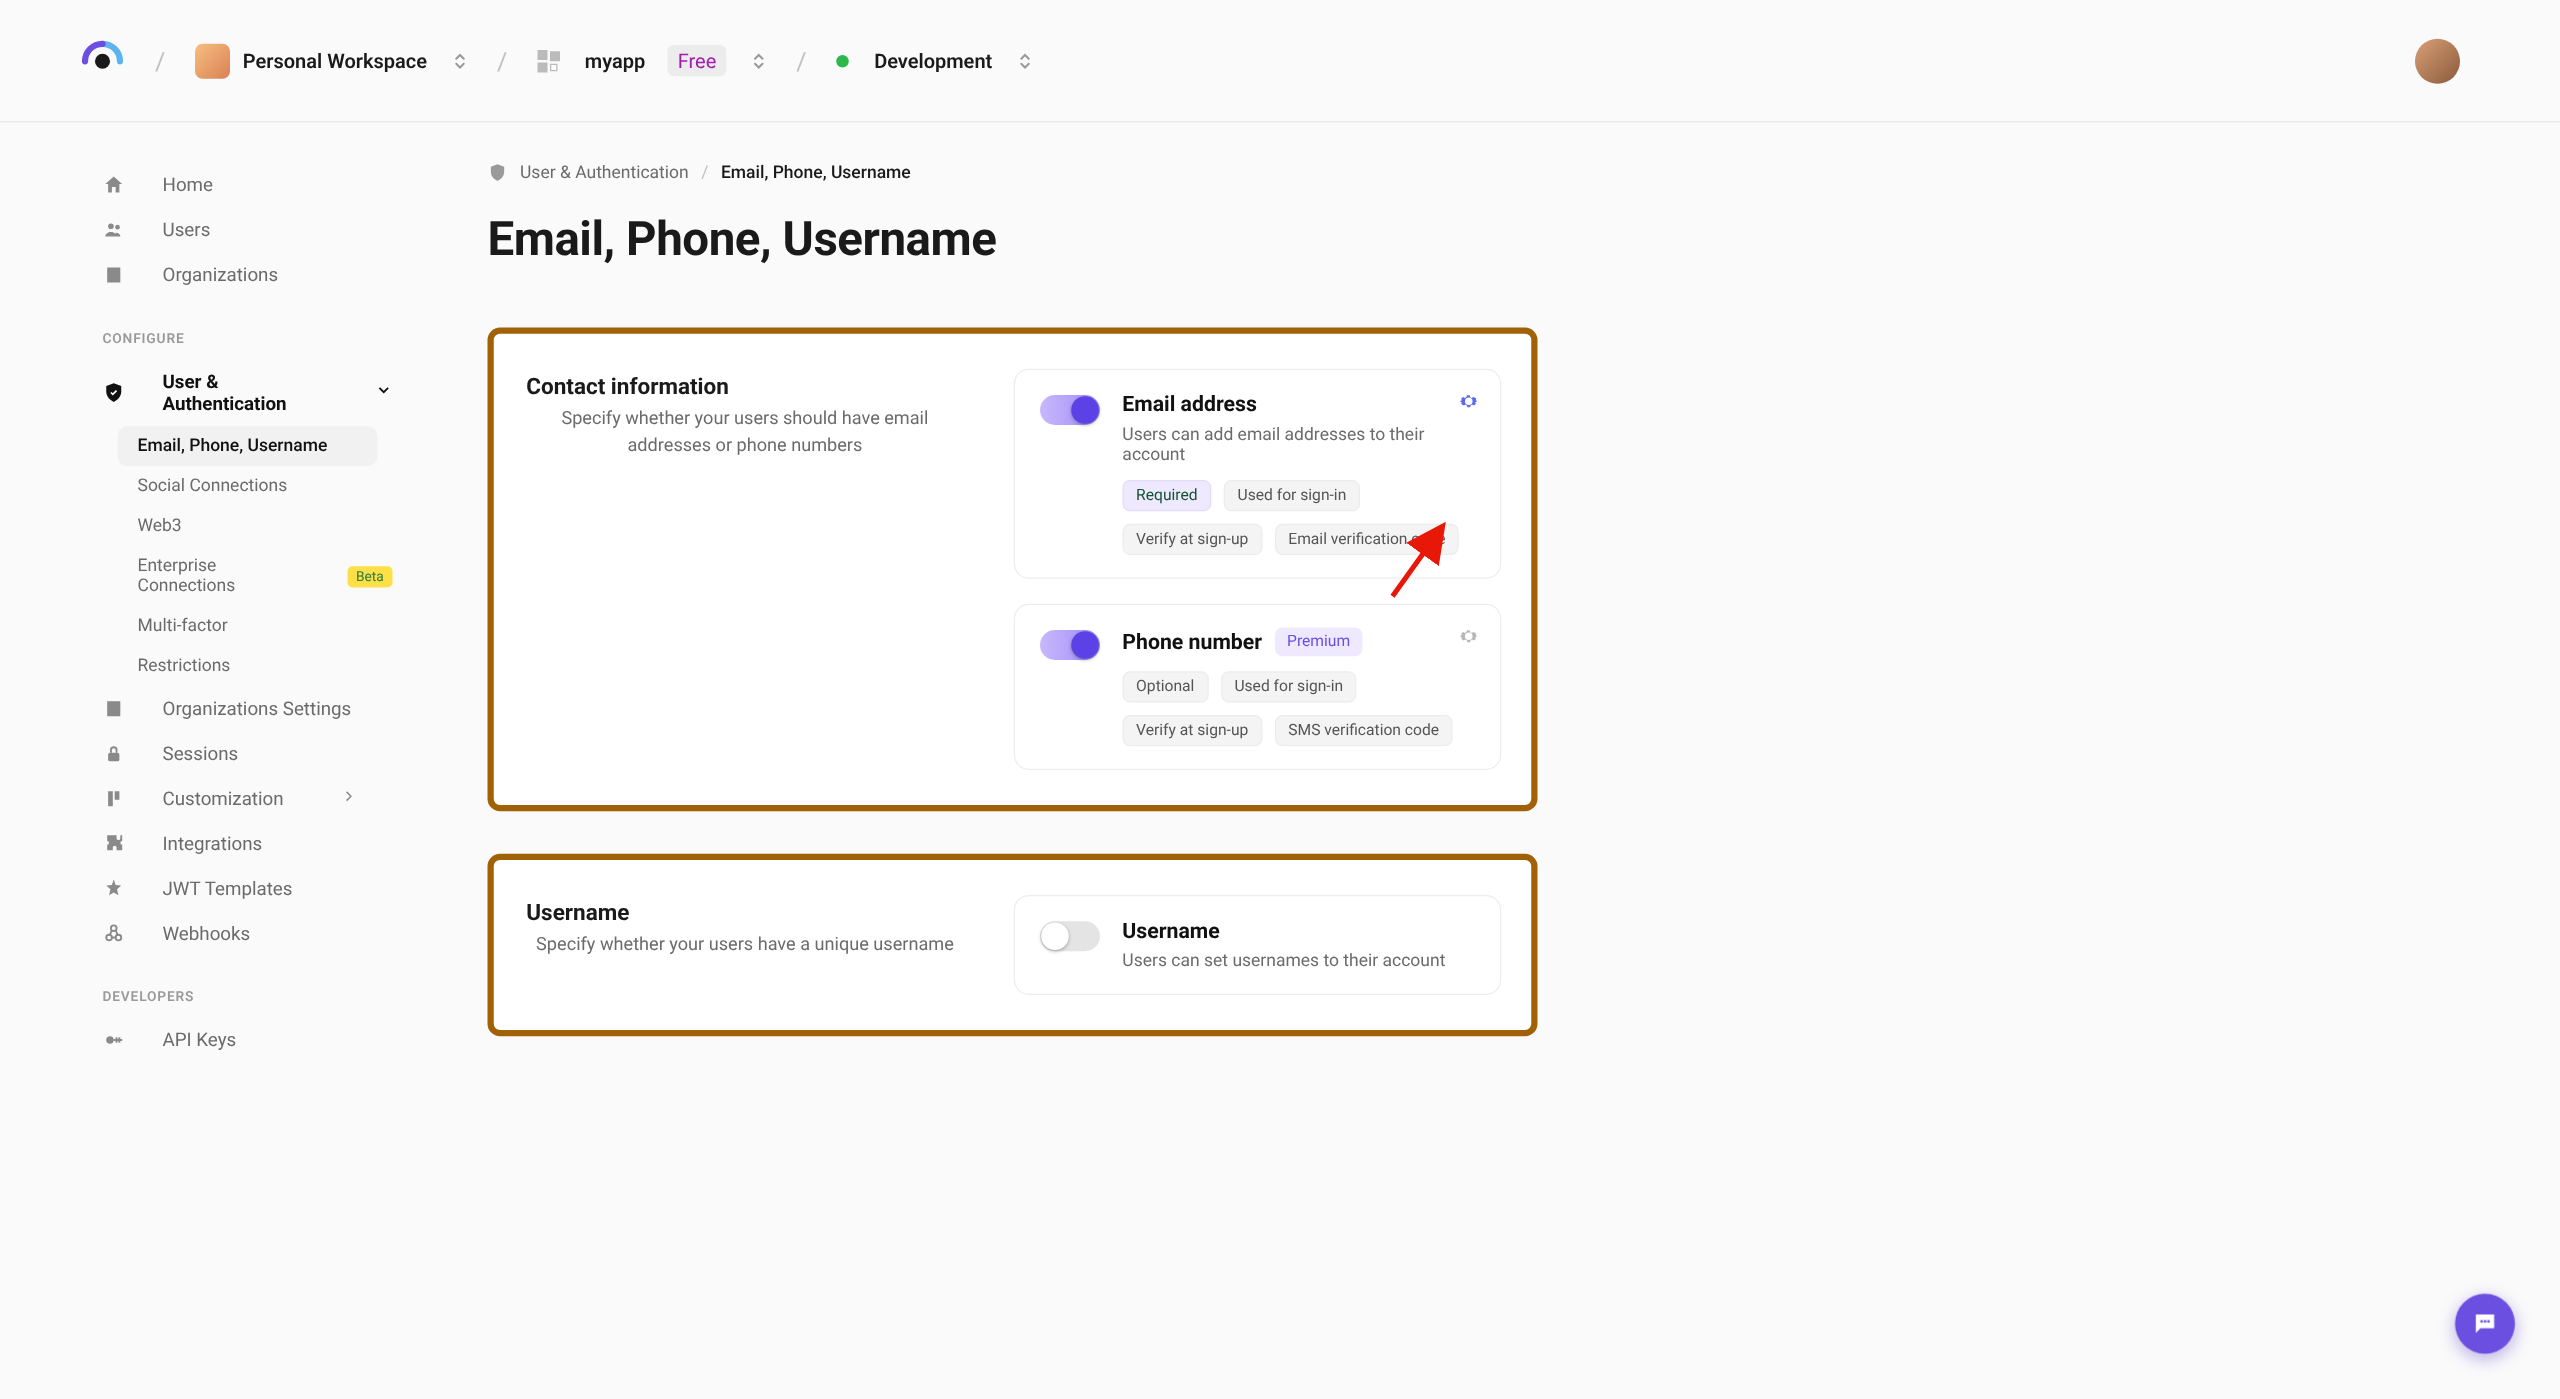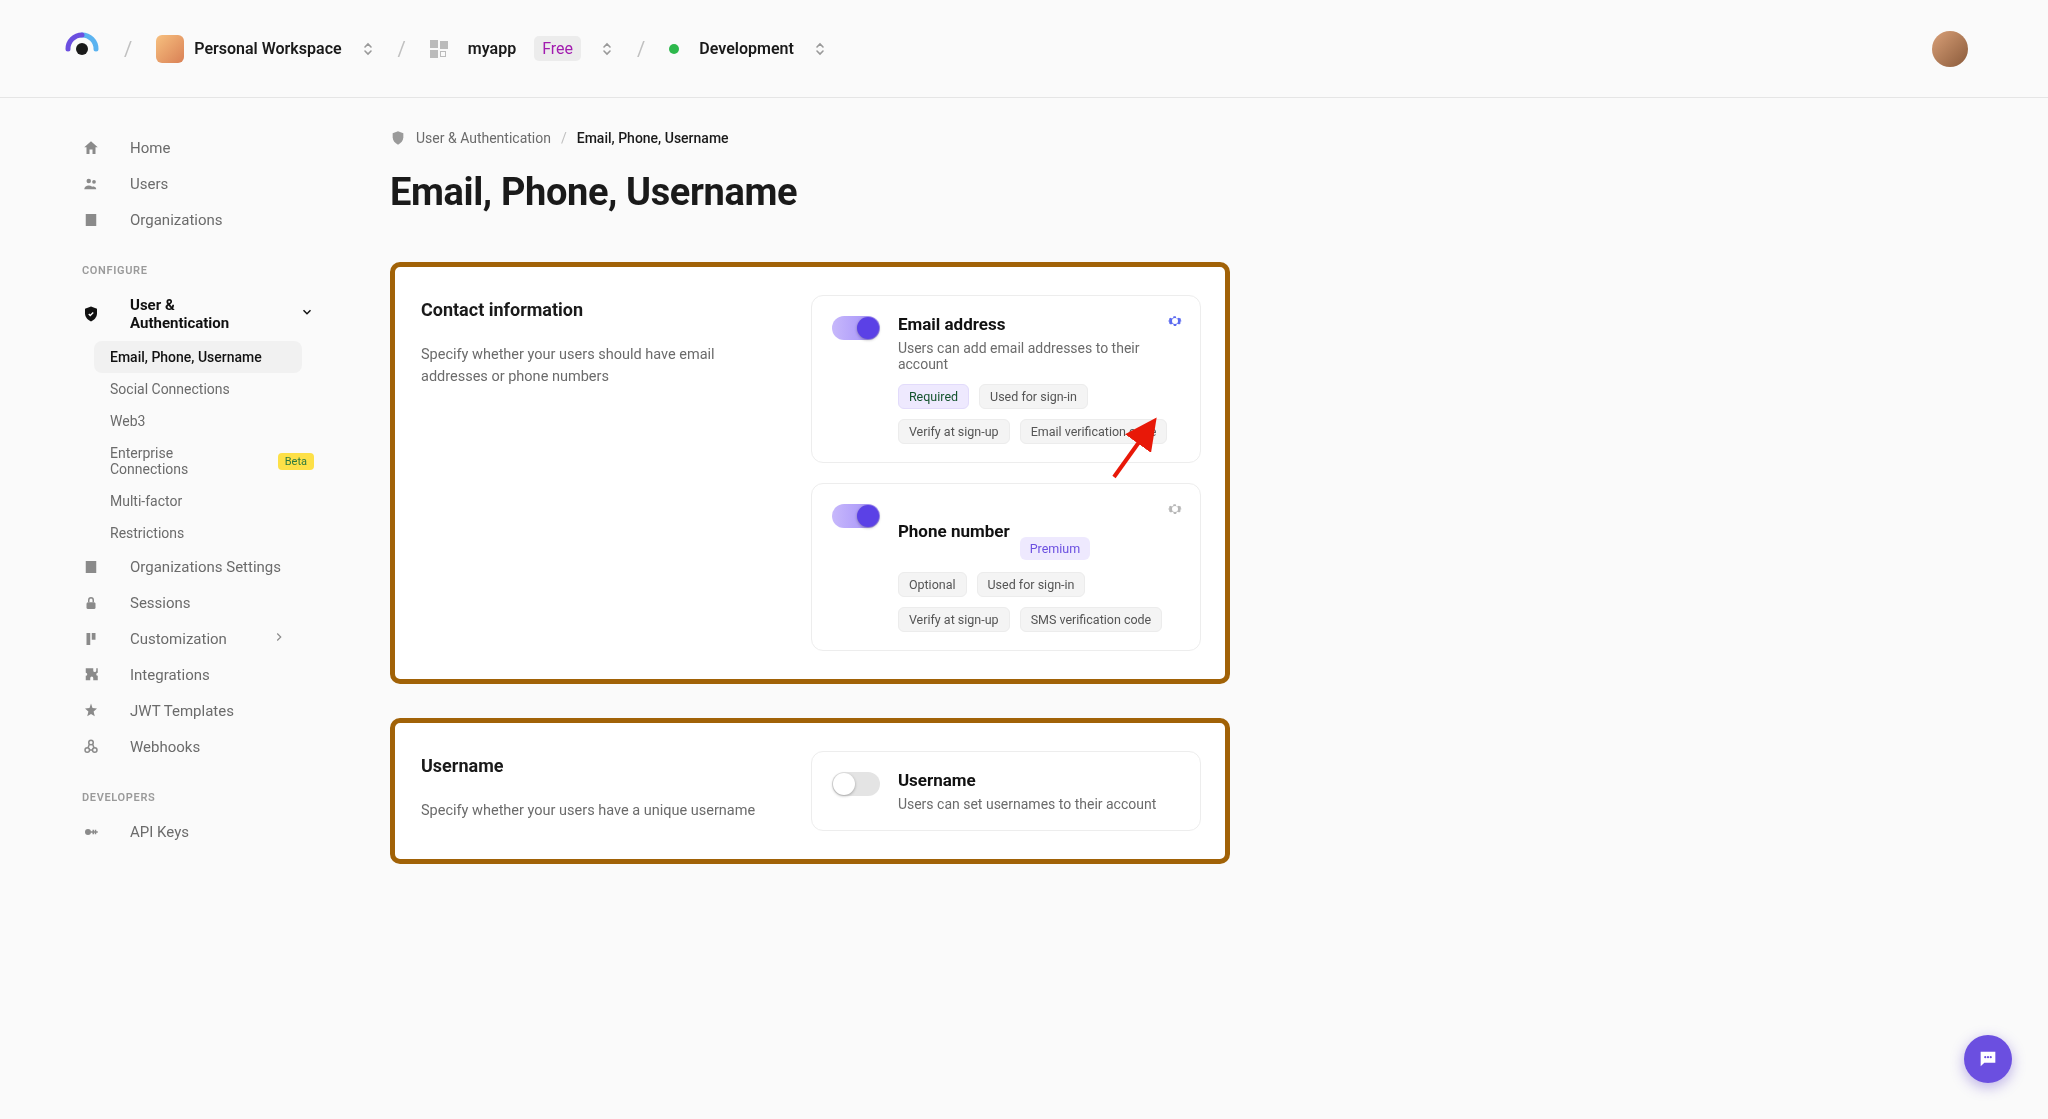--- a/index.html
+++ b/index.html
@@ -36,35 +36,35 @@
 .crumb .cicon { width:16px; height:16px; display:inline-flex; color:#9a9a9a; }
 .crumb-sep { color:#c0c0c0; }
 .crumb-cur { color:#1a1a1a; font-weight:500; }
 h1.page-title { font-size: 38px; font-weight: 700; letter-spacing: -0.01em; margin-top: 24px; }
 .page-sub { color:#6b6b6b; font-size:15px; margin-top:12px; }
 
 .card { border:5px solid #a16207; border-radius:10px; background:#fff; padding:28px 24px; margin-top:48px; display:flex; gap:40px; }
 .card + .card { margin-top:34px; }
 .card-left { flex:0 0 45%; padding:4px 0 0 2px; }
 .card-title { font-size:18px; font-weight:700; }
-.card-desc { color:#6b6b6b; font-size:14.5px; margin-top:24px; line-height:1.5; }
+.card-desc { color:#6b6b6b; font-size:14.5px; margin-top:4px; line-height:1.5;text-align:center; }
 .card-right { flex:1; display:flex; flex-direction:column; gap:20px; }
 
 .attr { border:1px solid #ededed; border-radius:12px; padding:18px 20px; display:flex; gap:18px; position:relative; }
 .attr.off { background:#fff; }
 .toggle { width:48px; height:24px; border-radius:12px; position:relative; flex-shrink:0; margin-top:2px; cursor:pointer; }
 .toggle.on { background:linear-gradient(90deg,#c7b8fb,#a08cf9); }
 .toggle.off { background:#e4e4e4; }
 .knob { width:22px; height:22px; border-radius:50%; position:absolute; top:1px; box-shadow:0 1px 3px rgba(0,0,0,.3); }
 .toggle.on .knob { right:1px; background:#5b41e6; }
 .toggle.off .knob { left:1px; background:#fff; }
 .attr-body { flex:1; }
 .attr-head { display:flex; align-items:center; gap:10px; }
 .attr-name { font-size:17px; font-weight:700; color:#111; }
-.attr-premium { font-size:12.5px; background:#eee9fe; color:#6b4fe0; padding:4px 10px; border-radius:6px;margin-top:35px; }
+.attr-premium { font-size:12.5px; background:#eee9fe; color:#6b4fe0; padding:4px 10px; border-radius:6px; }
 .attr-desc { color:#6b6b6b; font-size:14px; margin-top:6px; }
 .chips { display:flex; flex-wrap:wrap; gap:10px; margin-top:12px; }
 .chip { font-size:12.5px; color:#555; background:#f4f4f4; border:1px solid #ececec; padding:4px 10px; border-radius:6px; }
 .chip.req { background:#eee9fe; color:#14532d; border-color:#e2dbfb; }
 .gear { position:absolute; top:16px; right:16px; color:#5b6af0; cursor:pointer; }
 .gear.muted { color:#b7b7b7; }
 
 .arrow { position:absolute; bottom:-20px; right:36px; pointer-events:none; }
 
 .fab { position:fixed; bottom:36px; right:36px; width:48px; height:48px; border-radius:50%; background:#6b4fe0; display:flex; align-items:center; justify-content:center; color:#fff; cursor:pointer; box-shadow:0 4px 14px rgba(90,60,200,.4); }

